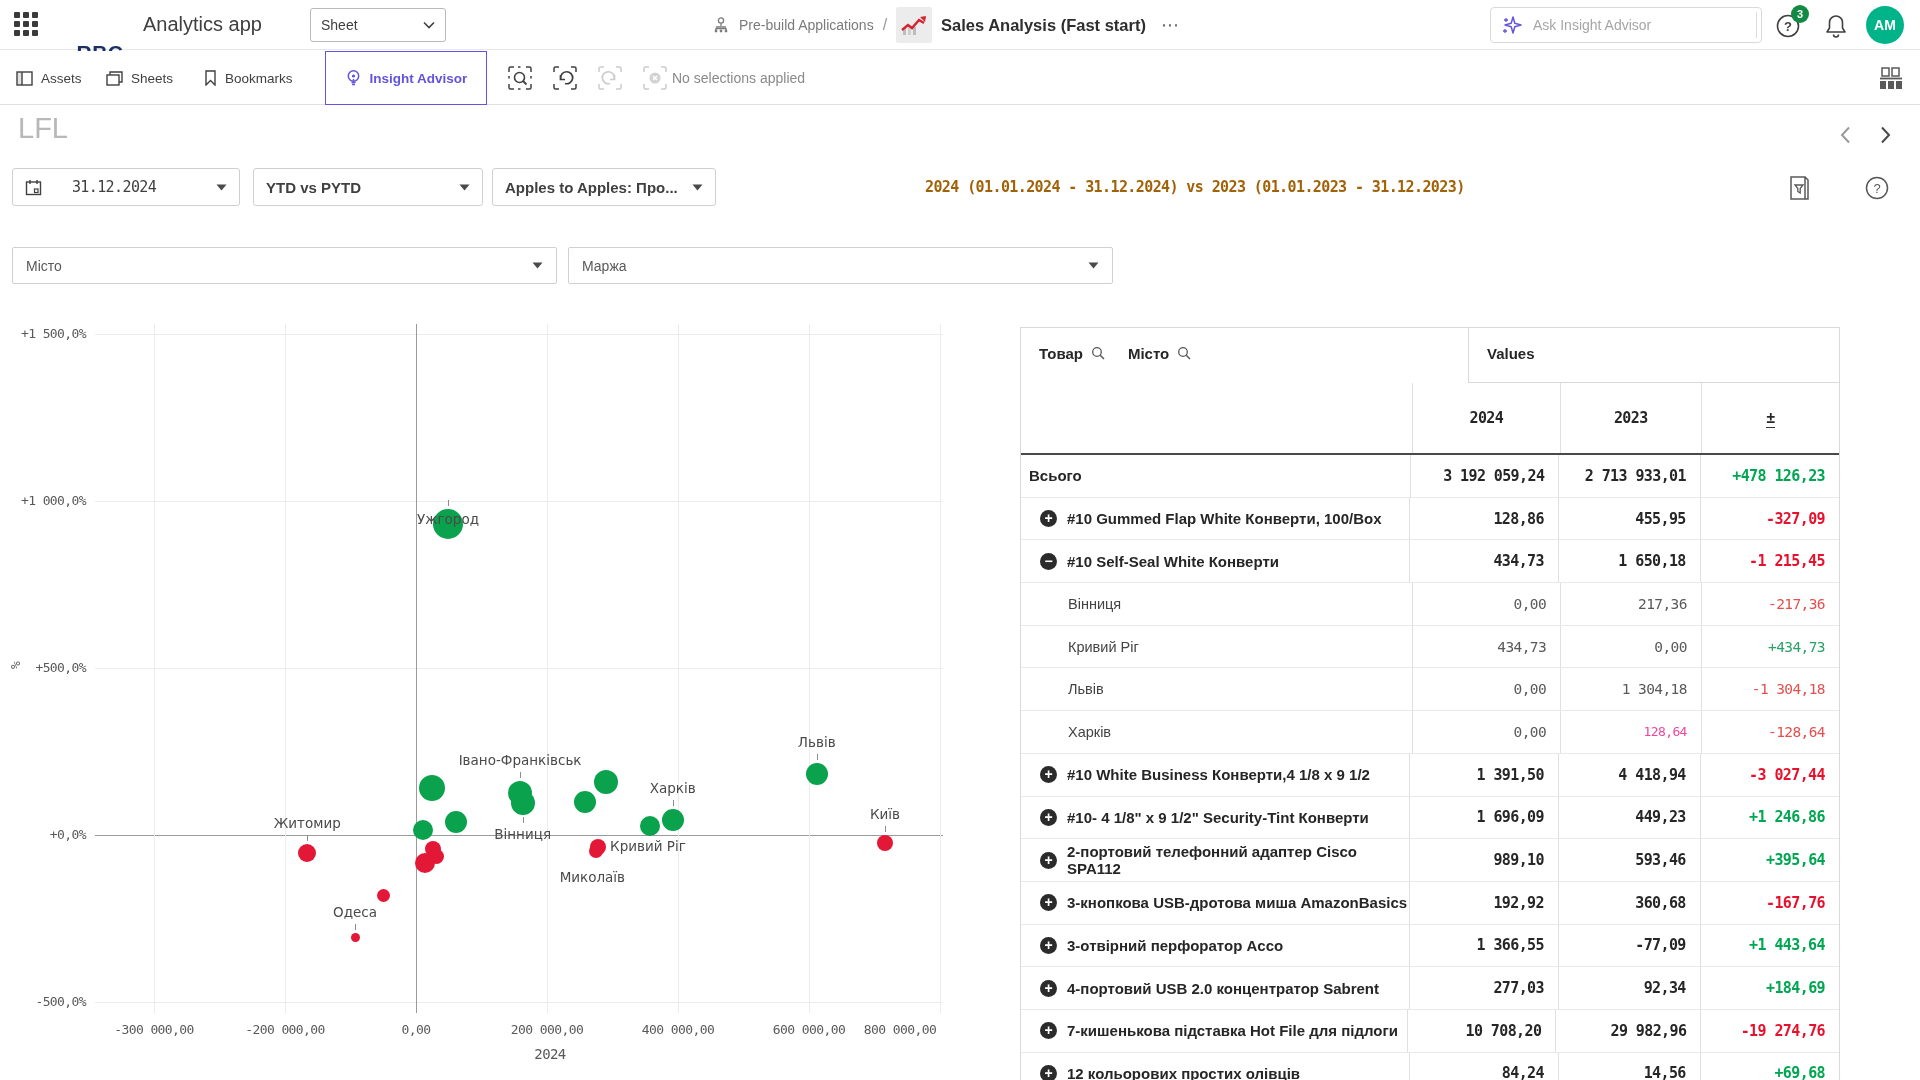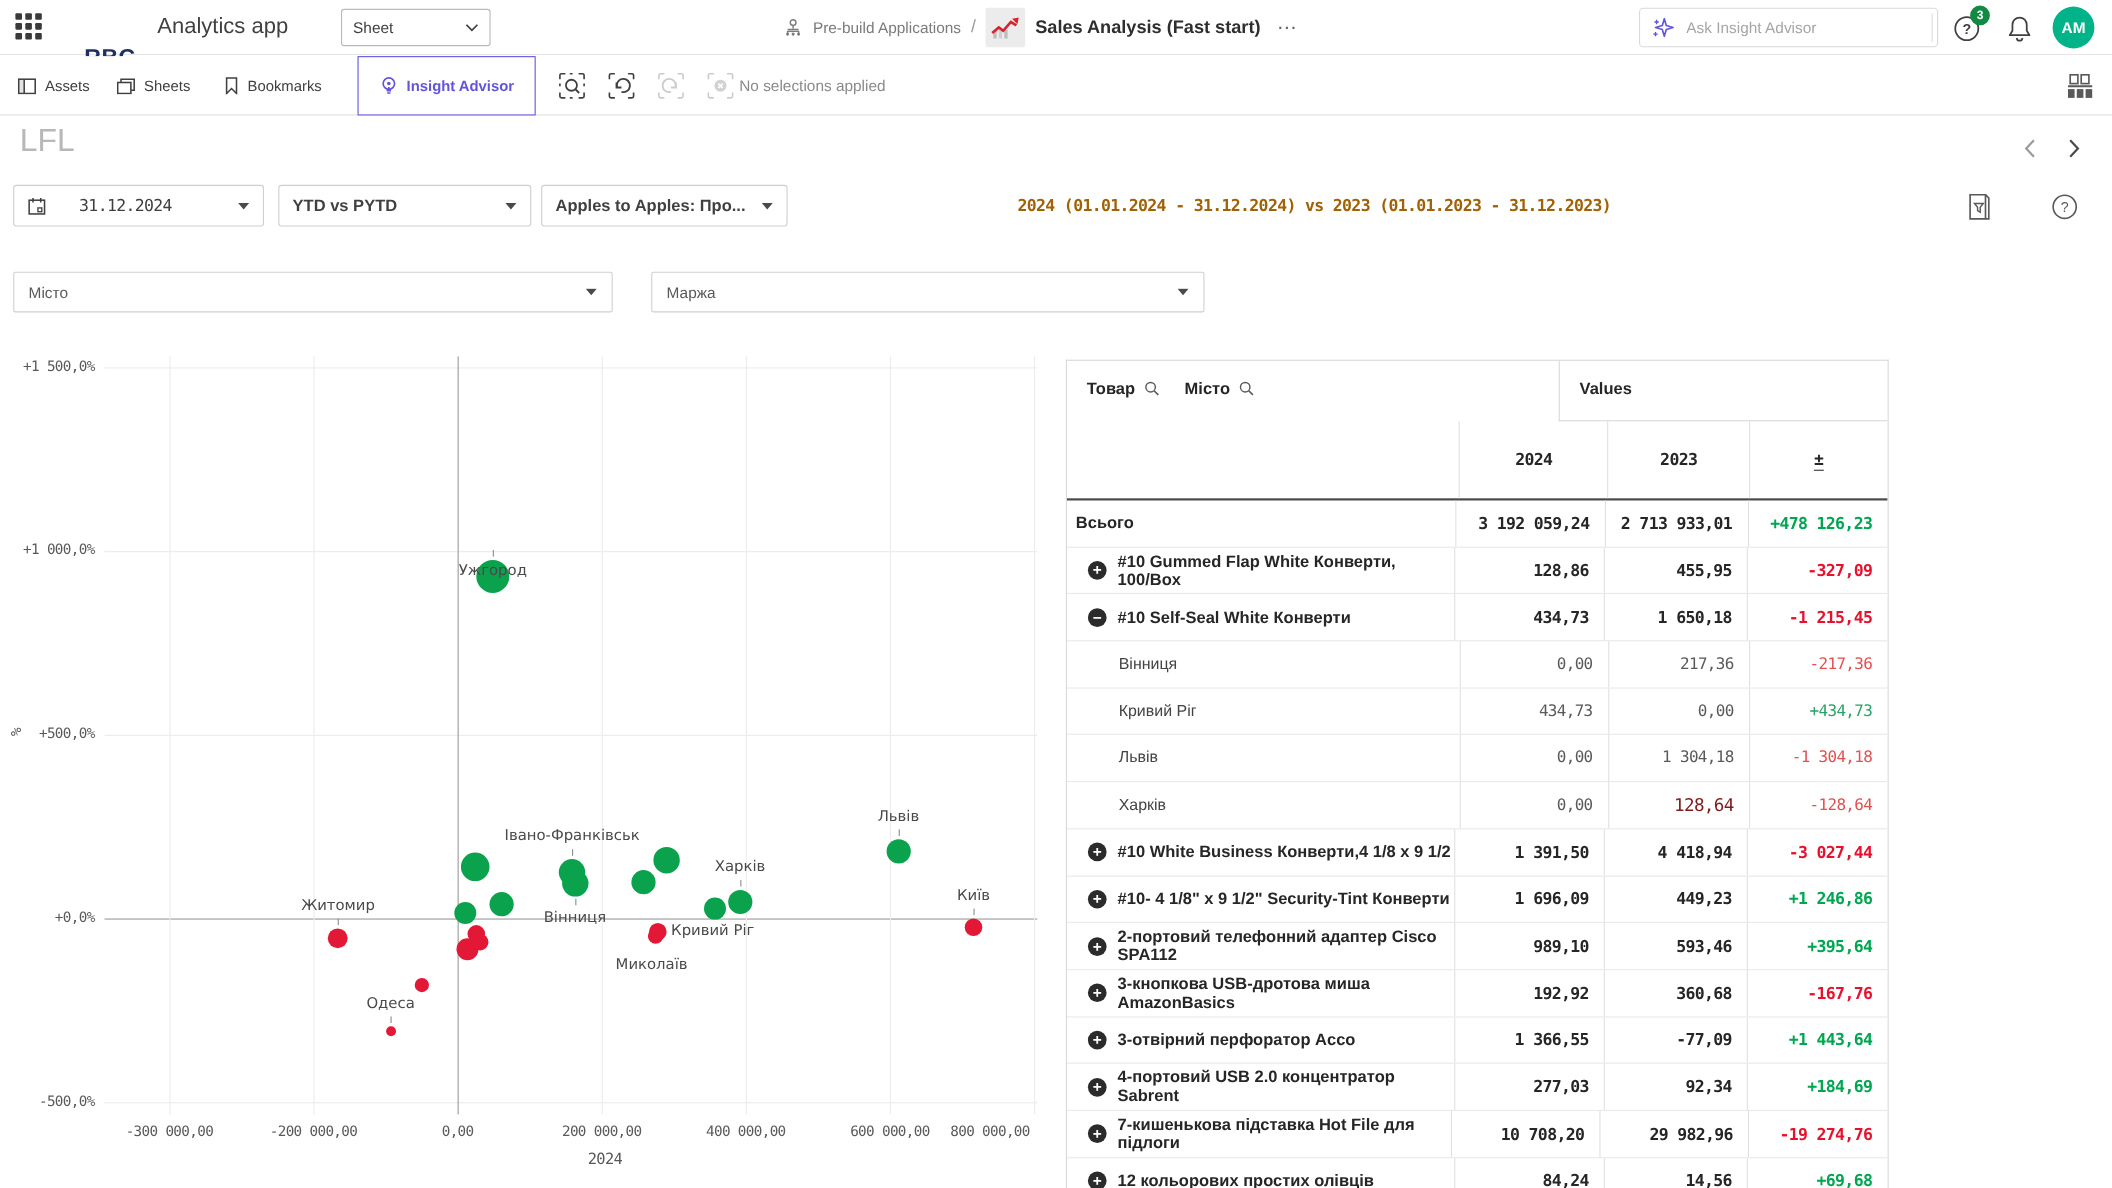--- a/index.html
+++ b/index.html
@@ -79,21 +79,21 @@
   .xtick { position:absolute; font-size:13px; color:#595959; text-align:center; width:110px; }
   .pt { position:absolute; border-radius:50%; cursor:pointer;}
   .ptlabel { position:absolute; font-size:13.5px; color:#4a4a4a; white-space:nowrap;
     font-family:"DejaVu Sans",sans-serif; }
   .ticker { position:absolute; width:1px; height:6px; background:#8c8c8c; }
   .axis-title { position:absolute; font-size:14px; color:#595959; }
   .ylab { position:absolute; left:12px; top:658px; font-size:13px; color:#595959;
     transform:rotate(-90deg); }
 
   
-  .pivot { position:absolute; left:969px; top:327px; width:748px; height:753px; background:#fff;
+  .pivot { position:absolute; left:1020px; top:327px; width:820px; height:753px; background:#fff;
     border:1px solid #d9d9d9; border-bottom:none; overflow:hidden; font-size:15px; }
   .ph1 { display:flex; height:55px; }
   .ph1 .left { width:447px; padding:17px 0 0 18px; display:flex; gap:8px; align-items:flex-start;
     font-weight:bold; color:#262626; }
   .ph1 .right { flex:1; border-left:1px solid #d9d9d9; border-bottom:1px solid #d9d9d9;
     padding:17px 0 0 18px; font-weight:bold; color:#262626; }
   .ph2 { display:flex; height:72px; border-bottom:2px solid #4a4a4a; }
   .ph2 .c { display:flex; align-items:center; justify-content:center; color:#262626; font-weight:bold;}
   .ph2 .sp { width:447px; }
   .pm { border-left:1px solid #e0e0e0; }
@@ -310,21 +310,21 @@
     <text x="13" y="18" font-size="13" fill="#595959" text-anchor="middle" font-family="Liberation Sans,sans-serif">?</text>
     </svg>
 </div>
 
 <div class="lbox" style="left:12px;width:545px">
   <span>Місто</span>
   <svg class="cap" width="11" height="7" viewBox="0 0 11 7">
     <path d="M0.5 0.5 L5.5 6.5 L10.5 0.5 Z" fill="#4a4a4a"></path>
     </svg>
 </div>
-<div class="lbox" style="left:592px;width:503px">
+<div class="lbox" style="left:568px;width:545px">
   <span>Маржа</span>
   <svg class="cap" width="11" height="7" viewBox="0 0 11 7">
     <path d="M0.5 0.5 L5.5 6.5 L10.5 0.5 Z" fill="#4a4a4a"></path>
     </svg>
 </div>
 
 <div id="chart-layer">
   <div class="ylab num">%</div>
   <div class="axis-title num" style="left:520px;top:1046px;width:60px;text-align:center">2024</div>
 <div class="gl" style="left: 95px; top: 334px; width: 848px; height: 1px;"></div>
@@ -456,21 +456,21 @@
       </div>
       <div class="prow">
         <div class="name citycell">Львів</div>
         <div class="v pm w1 num" style="color: rgb(89, 89, 89); font-size: 14.5px;">0,00</div>
         <div class="v pm w2 num" style="color: rgb(89, 89, 89); font-size: 14.5px;">1 304,18</div>
         <div class="v pm w3 num red-l" style="font-size: 14.5px;">-1 304,18</div>
       </div>
       <div class="prow">
         <div class="name citycell">Харків</div>
         <div class="v pm w1 num" style="color: rgb(89, 89, 89); font-size: 14.5px;">0,00</div>
-        <div class="v pm w2 num" style="color: #7f1d1d; font-size: 16px;">128,64</div>
+        <div class="v pm w2 num" style="color: #ec4899; font-size: 13px;">128,64</div>
         <div class="v pm w3 num red-l" style="font-size: 14.5px;">-128,64</div>
       </div>
       <div class="prow">
         <div class="name">
           <span class="expand">+</span>
           <span class="bolded">#10 White Business Конверти,4 1/8 x 9 1/2</span>
         </div>
         <div class="v pm w1 num" style="font-weight: bold; color: rgb(38, 38, 38);">1 391,50</div>
         <div class="v pm w2 num" style="font-weight: bold; color: rgb(38, 38, 38);">4 418,94</div>
         <div class="v pm w3 num red-b" style="font-weight: bold;">-3 027,44</div>

